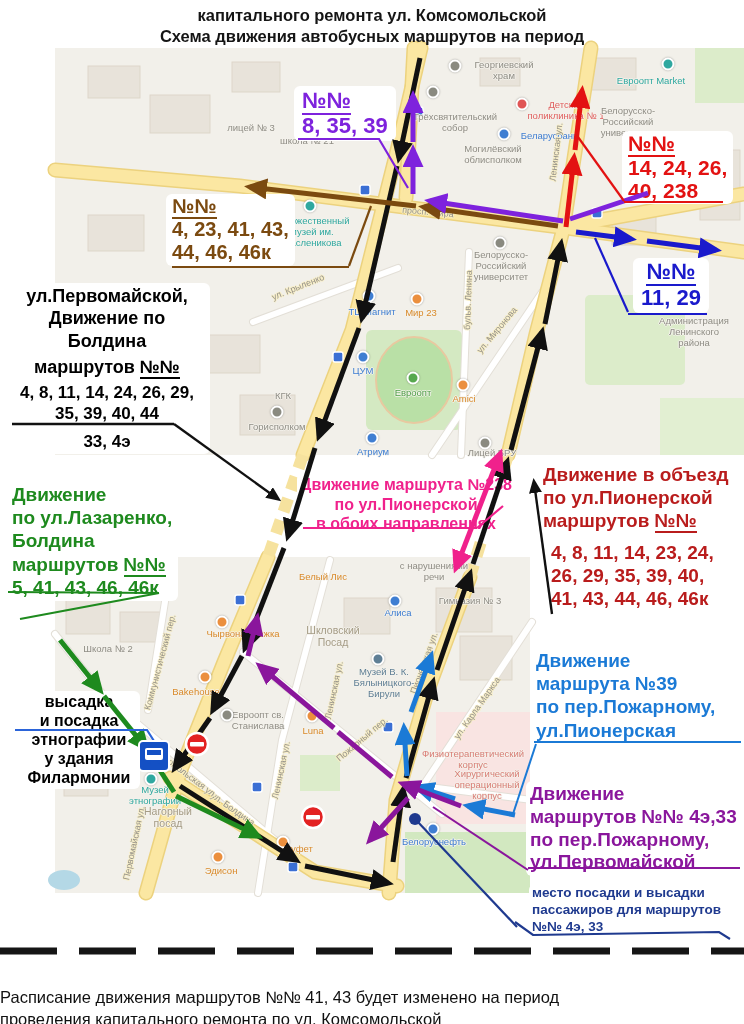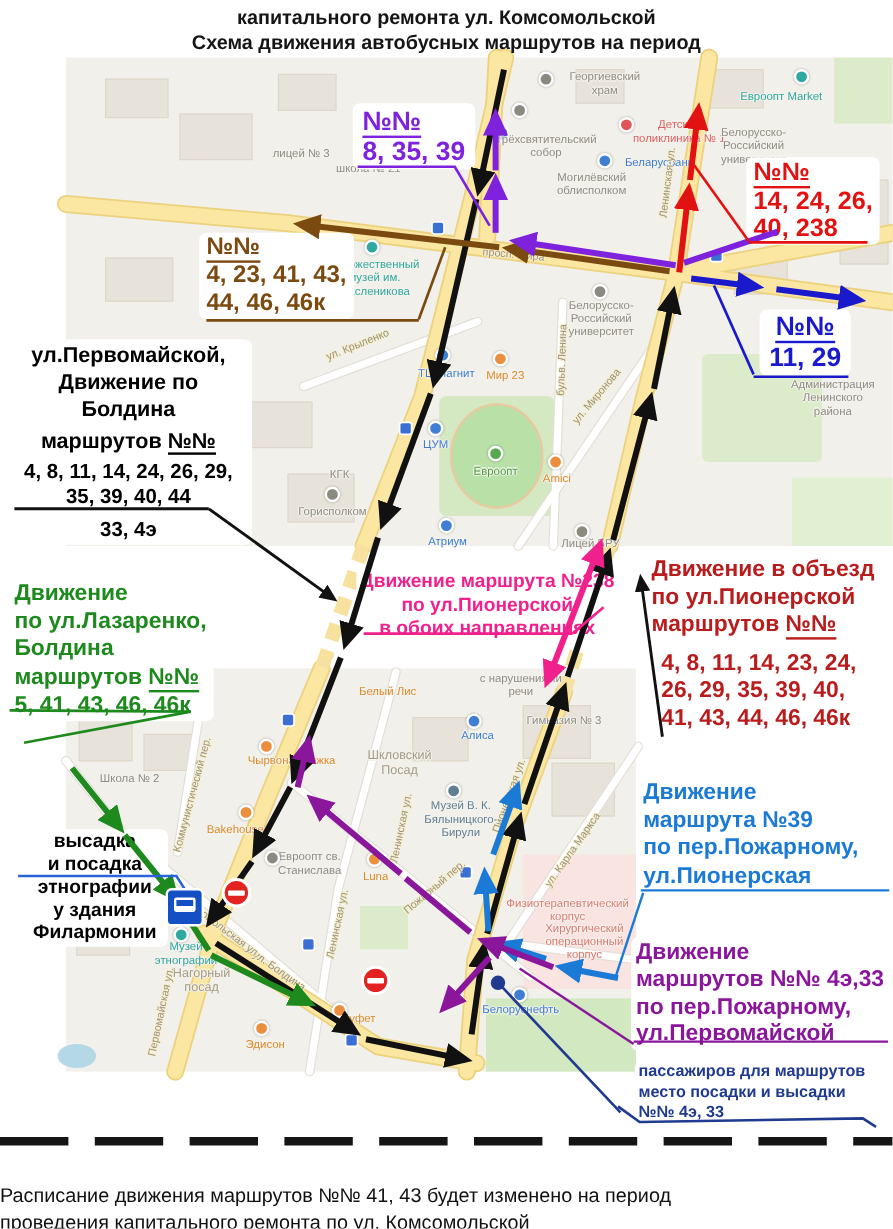--- a/index.html
+++ b/index.html
@@ -307,22 +307,22 @@
   </div>
 
   <div class="note" style="left:526px;top:781px;padding:2px 4px;font-size:19px;line-height:1.2;color:#8a169c">
     <div>Движение</div>
     <div>маршрутов №№ 4э,33</div>
     <div>по пер.Пожарному,</div>
     <div>ул.Первомайской</div>
   </div>
 
   <div class="note" style="left:529px;top:884px;padding:1px 3px;font-size:13.5px;line-height:1.25;color:#1f3a8f">
+    <div>место посадки и высадки</div>
     <div>пассажиров для маршрутов</div>
-    <div>место посадки и высадки</div>
     <div>№№ 4э, 33</div>
   </div>
 
   <div class="note tcenter" style="left:18px;top:691px;width:122px;padding:2px 0;font-size:16px;line-height:1.18;color:#000">
     <div>высадка</div>
     <div>и посадка</div>
     <div>этнографии</div>
     <div>у здания</div>
     <div>Филармонии</div>
   </div>

